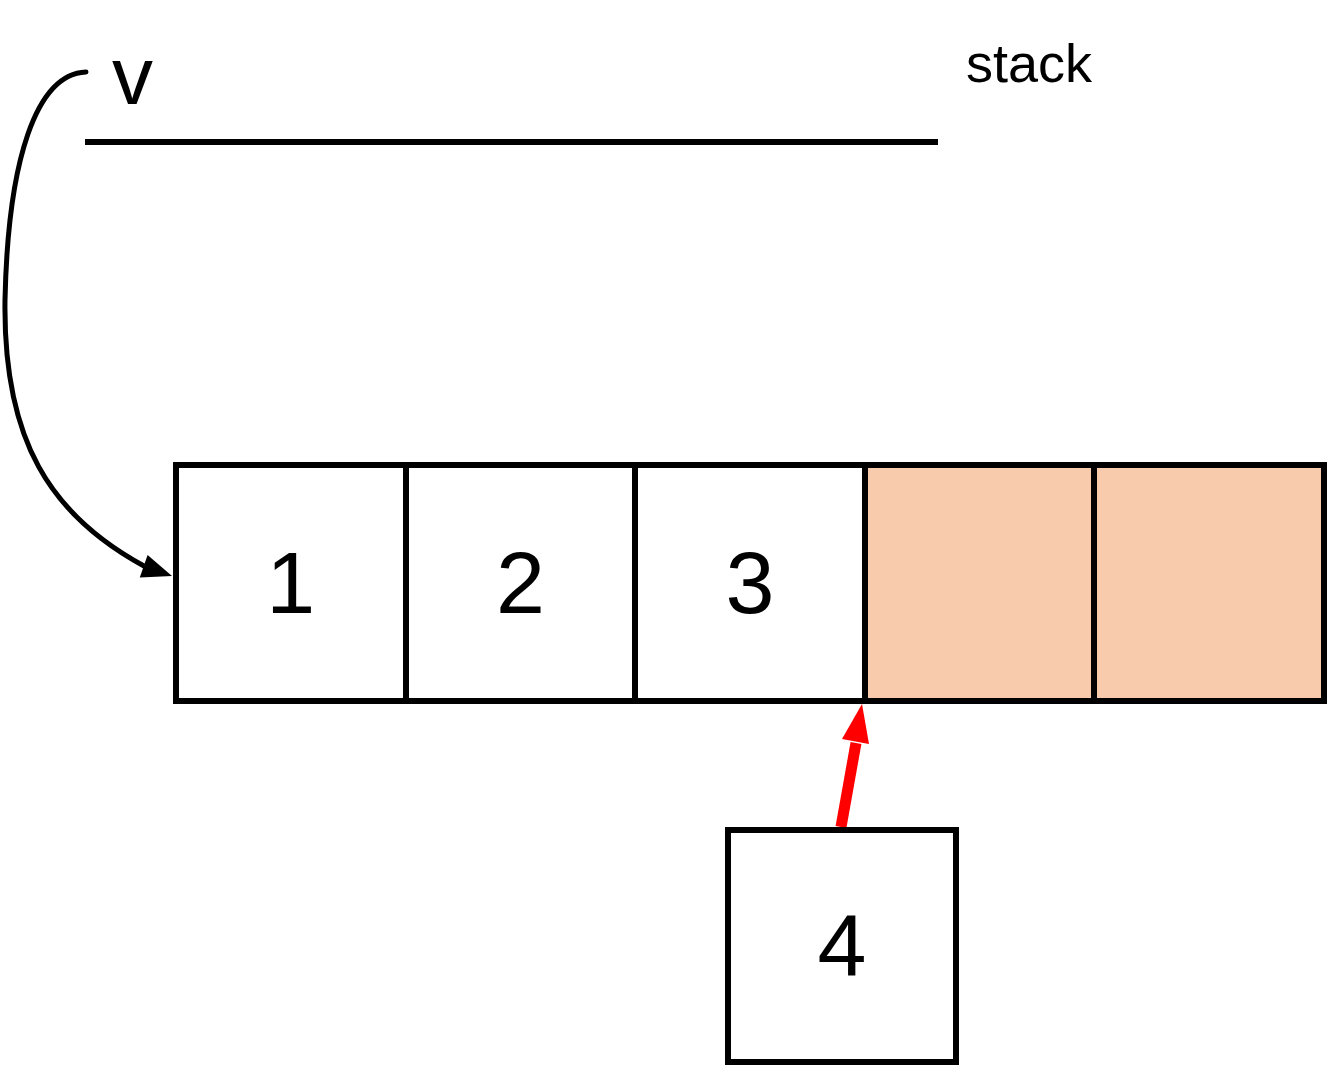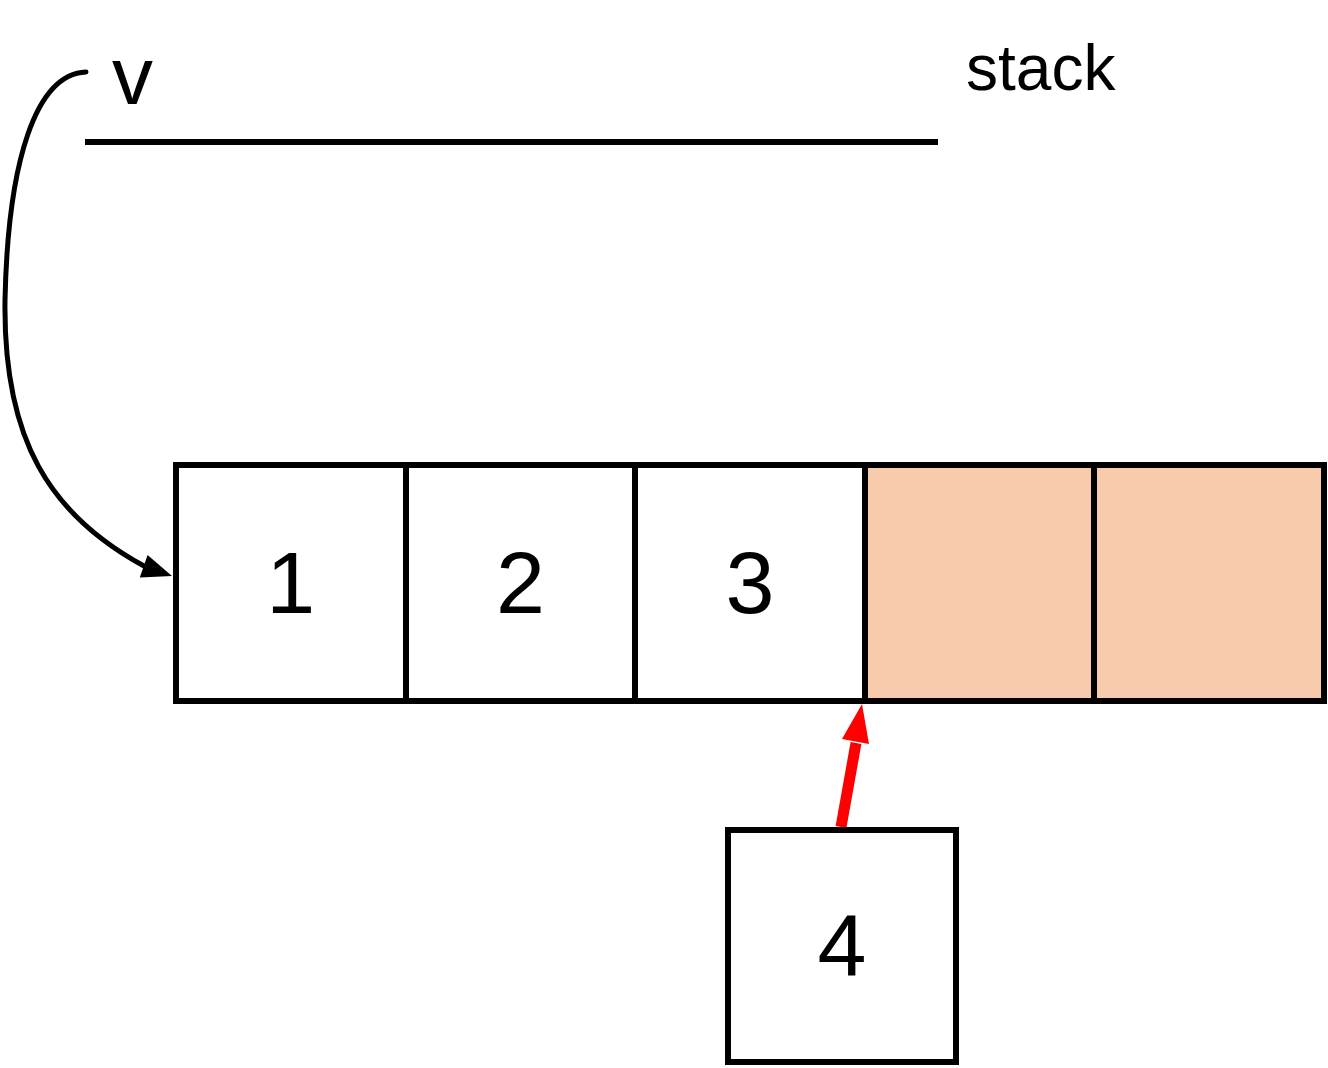--- a/index.html
+++ b/index.html
@@ -31,21 +31,21 @@
     color: #000000;
   }
   .label-v {
     left: 112px;
     top: 35px;
     font-size: 82px;
   }
   .label-stack {
     left: 966px;
     top: 36px;
-    font-size: 64px;
+    font-size: 54px;
     text-align: center;
   }
   .array {
     position: absolute;
     left: 173px;
     top: 462px;
     width: 1154px;
     height: 242px;
     display: flex;
     box-sizing: border-box;

